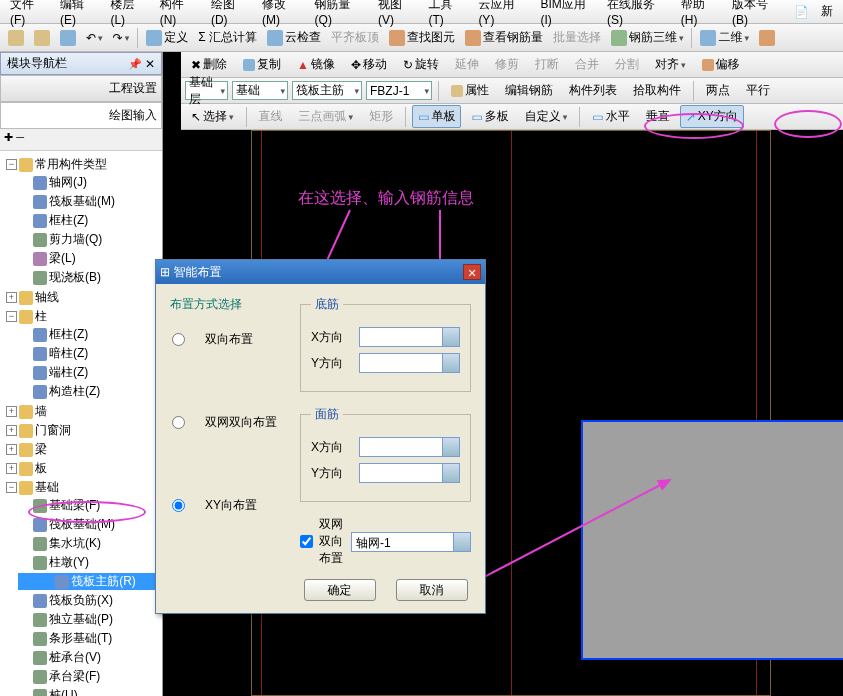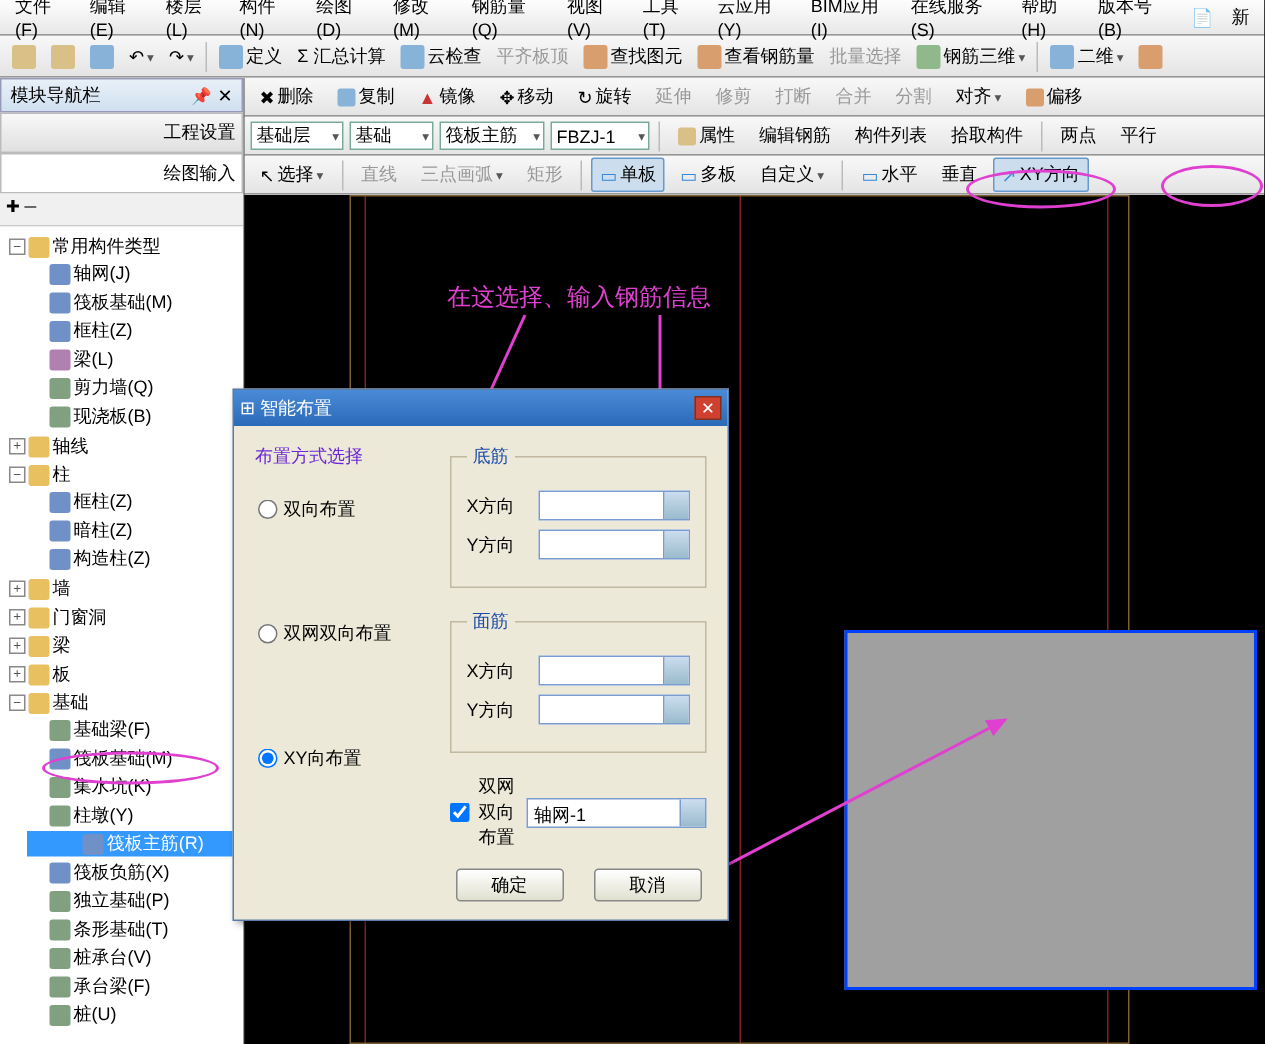--- a/index.html
+++ b/index.html
@@ -10,21 +10,21 @@
 
 .toolbar1 { height: 28px; background: linear-gradient(#f8f8f8,#e4e4e4); border-bottom: 1px solid #bbb; display: flex; align-items: center; padding: 0 4px; font-size: 12px; gap: 2px; }
 .tb-btn { display: inline-flex; align-items: center; padding: 2px 4px; gap: 2px; }
 .tb-sep { width:1px; height:20px; background:#bbb; margin:0 2px; }
 .ico { width:16px; height:16px; display:inline-block; background:#87b3d9; border-radius:2px; }
 .ico-g { background:#8fb98a; }
 .ico-y { background:#d9c087; }
 .ico-o { background:#d99e6e; }
 .arr { font-size:9px; color:#555; }
 
-.main { display:flex; height:calc(100% - 52px); }
+.main { display:flex; height:calc(100% - 52px);gap:18px; }
 
 .sidebar { width:163px; background:#f0f0f0; border-right:1px solid #999; display:flex; flex-direction:column; }
 .side-title { background:linear-gradient(#e8f0f8,#d0e0f0); border:1px solid #99b; padding:2px 6px; font-size:12px; display:flex; justify-content:space-between; align-items:center; }
 .side-tab { text-align:right; padding:4px; font-size:12px; background:linear-gradient(#f8f8f8,#e0e0e0); border:1px solid #bbb; }
 .side-tab.active { background:#fff; }
 .side-tool { height:22px; background:#f0f0f0; border-bottom:1px solid #ccc; padding:2px 4px; font-size:11px; }
 .tree { flex:1; background:#fff; overflow:auto; font-size:12px; padding:4px 2px; }
 .tree ul { list-style:none; padding-left:14px; }
 .tree > ul { padding-left:2px; }
 .tree li { padding:1px 0; white-space:nowrap; }
@@ -51,22 +51,22 @@
 .rect-sel { position:absolute; border:2px solid #0040ff; background:#a0a0a0; }
 .rect-gold { position:absolute; border:1px solid #806030; }
 
 .annot { position:absolute; color:#e040d0; font-size:16px; z-index:4; }
 
 .dialog { position:absolute; left:155px; top:259px; width:331px; background:#ece9d8; border:1px solid #5a7aa8; box-shadow:2px 2px 5px rgba(0,0,0,.4); z-index:10; font-size:12px; }
 .dlg-title { height:24px; background:linear-gradient(#4a8bd8,#2a6ab8); color:#fff; display:flex; align-items:center; justify-content:space-between; padding:0 4px; }
 .dlg-close { width:18px; height:16px; background:#d04030; color:#fff; text-align:center; line-height:16px; font-size:11px; border:1px solid #803020; }
 .dlg-body { padding:12px 14px; display:flex; gap:10px; }
 .dlg-left { width:120px; }
-.dlg-legend { color:#6d28d9; margin-bottom:10px; }
-.radio-row { padding:8px 2px; display:flex; align-items:center; gap:4px; }
+.dlg-legend { color:#0f766e; margin-bottom:10px; }
+.radio-row { padding:8px 2px; display:flex; align-items:center; gap:20px; }
 .dlg-right { flex:1; }
 .fieldset { border:1px solid #c0b8a0; padding:8px 10px 12px; margin-bottom:14px; }
 .fieldset legend { color:#1a4aa8; padding:0 4px; }
 .frow { display:flex; align-items:center; gap:8px; margin:6px 0; }
 .frow label { width:40px; }
 .cbox { flex:1; height:20px; border:1px solid #7a9cd0; background:#fff; position:relative; }
 .cbox::after { content:""; position:absolute; right:0; top:0; width:16px; height:100%; background:linear-gradient(#cde,#9bc); border-left:1px solid #7a9cd0; }
 .cbox::before { content:"▾"; position:absolute; right:3px; top:2px; font-size:10px; color:#345; }
 .chk-row { display:flex; align-items:center; gap:6px; margin:10px 0 6px; }
 .btn-row { display:flex; justify-content:center; gap:20px; margin-top:12px; }
@@ -184,35 +184,35 @@
             <li>
                 <div class="tn">
                   <span class="exp-sp"></span>
                   <span class="tico tico-b"></span>
                   <span>框柱(Z)</span>
                 </div>
               </li>
             <li>
                 <div class="tn">
                   <span class="exp-sp"></span>
+                  <span class="tico tico-g"></span>
+                  <span>剪力墙(Q)</span>
+                </div>
+              </li>
+            <li>
+                <div class="tn">
+                  <span class="exp-sp"></span>
                   <span class="tico tico-p"></span>
                   <span>梁(L)</span>
                 </div>
               </li>
             <li>
                 <div class="tn">
                   <span class="exp-sp"></span>
                   <span class="tico tico-g"></span>
-                  <span>剪力墙(Q)</span>
-                </div>
-              </li>
-            <li>
-                <div class="tn">
-                  <span class="exp-sp"></span>
-                  <span class="tico tico-g"></span>
                   <span>现浇板(B)</span>
                 </div>
               </li>
           </ul>
         </li>
         <li>
             <div class="tn">
               <span class="exp">+</span>
               <span class="tico tico-f"></span>
               <span>轴线</span>
@@ -236,20 +236,27 @@
                 <div class="tn">
                   <span class="exp-sp"></span>
                   <span class="tico tico-b"></span>
                   <span>暗柱(Z)</span>
                 </div>
               </li>
             <li>
                 <div class="tn">
                   <span class="exp-sp"></span>
                   <span class="tico tico-b"></span>
+                  <span>端柱(Z)</span>
+                </div>
+              </li>
+            <li>
+                <div class="tn">
+                  <span class="exp-sp"></span>
+                  <span class="tico tico-b"></span>
                   <span>构造柱(Z)</span>
                 </div>
               </li>
           </ul>
         </li>
         <li>
             <div class="tn">
               <span class="exp">+</span>
               <span class="tico tico-f"></span>
               <span>墙</span>
@@ -401,21 +408,21 @@
           <span>对齐</span>
           <span class="arr">▾</span>
         </span>
       <span class="tbtn">
           <span class="ico ico-o" style="width:12px;height:12px"></span>
           <span>偏移</span>
         </span>
     </div>
 
     <div class="toolbar3">
-      <span class="sel-combo" style="width:62px">基础层</span>
+      <span class="sel-combo" style="width:43px">基础层</span>
       <span class="sel-combo" style="width:56px">基础</span>
       <span class="sel-combo" style="width:70px">筏板主筋</span>
       <span class="sel-combo" style="width:66px">FBZJ-1</span>
       <span class="tb-sep"></span>
       <span class="tbtn">
           <span class="ico ico-y" style="width:12px;height:12px"></span>
           <span>属性</span>
         </span>
       <span class="tbtn">
           <span>编辑钢筋</span>

